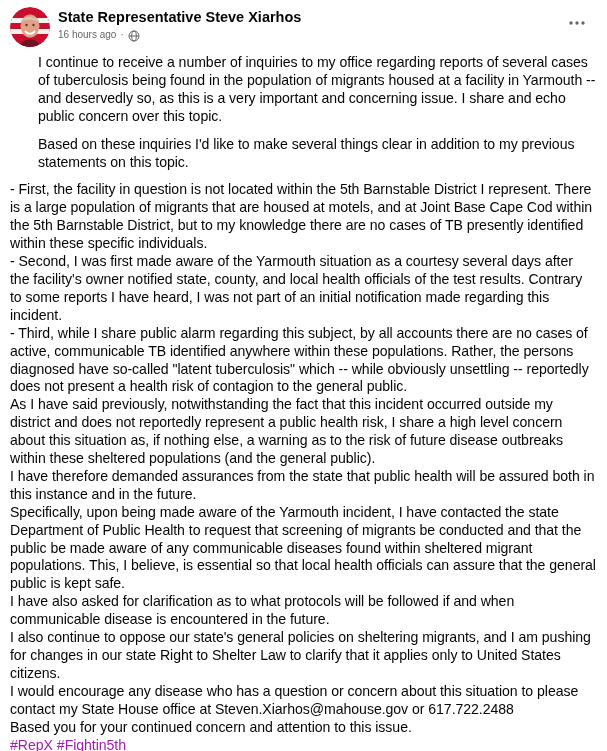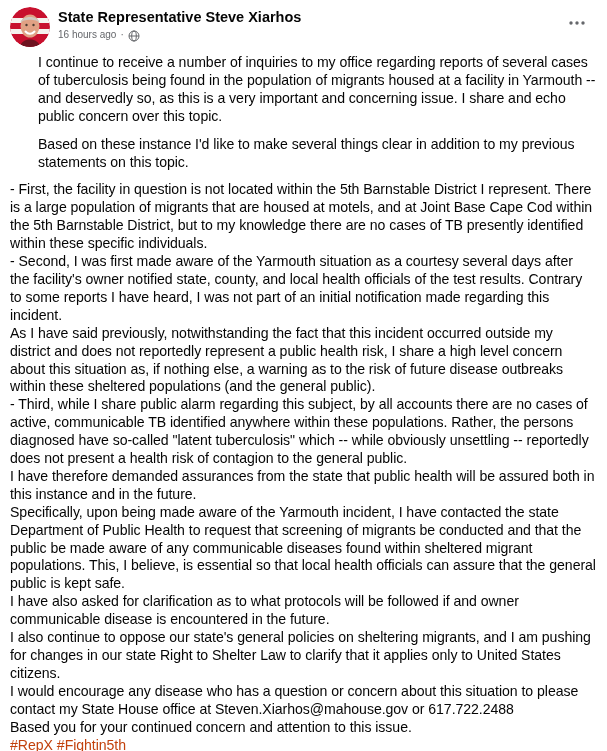--- a/index.html
+++ b/index.html
@@ -68,21 +68,21 @@
   .body {
     padding: 5px 11px 0 10px;
     font-size: 14.1px;
     line-height: 17.9px;
     color: #050505;
     letter-spacing: -0.05px;
   }
   .para { margin-bottom: 10px; margin-left: 28px; }
   .block-line {  }
   .hashtags a {
-    color: #c2410c;
+    color: #a21caf;
     text-decoration: none;
     cursor: pointer;
     margin-right: 4px;
   }
 </style>
 </head>
 <body>
 
 <div class="post-card">
 
@@ -127,29 +127,29 @@
       <svg width="16" height="4" viewBox="0 0 16 4">
         <circle cx="2" cy="2" r="1.7" fill="#65676b"></circle>
         <circle cx="8" cy="2" r="1.7" fill="#65676b"></circle>
         <circle cx="14" cy="2" r="1.7" fill="#65676b"></circle>
       </svg>
     </button>
   </div>
 
   <div class="body">
     <div class="para">I continue to receive a number of inquiries to my office regarding reports of several cases of tuberculosis being found in the population of migrants housed at a facility in Yarmouth -- and deservedly so, as this is a very important and concerning issue. I share and echo public concern over this topic.</div>
-    <div class="para">Based on these instance I'd like to make several things clear in addition to my previous statements on this topic.</div>
+    <div class="para">Based on these inquiries I'd like to make several things clear in addition to my previous statements on this topic.</div>
     <div>
       <div class="block-line">- First, the facility in question is not located within the 5th Barnstable District I represent. There is a large population of migrants that are housed at motels, and at Joint Base Cape Cod within the 5th Barnstable District, but to my knowledge there are no cases of TB presently identified within these specific individuals.</div>
       <div class="block-line">- Second, I was first made aware of the Yarmouth situation as a courtesy several days after the facility's owner notified state, county, and local health officials of the test results. Contrary to some reports I have heard, I was not part of an initial notification made regarding this incident.</div>
+      <div class="block-line">- Third, while I share public alarm regarding this subject, by all accounts there are no cases of active, communicable TB identified anywhere within these populations. Rather, the persons diagnosed have so-called "latent tuberculosis" which -- while obviously unsettling -- reportedly does not present a health risk of contagion to the general public.</div>
       <div class="block-line">As I have said previously, notwithstanding the fact that this incident occurred outside my district and does not reportedly represent a public health risk, I share a high level concern about this situation as, if nothing else, a warning as to the risk of future disease outbreaks within these sheltered populations (and the general public).</div>
-      <div class="block-line">- Third, while I share public alarm regarding this subject, by all accounts there are no cases of active, communicable TB identified anywhere within these populations. Rather, the persons diagnosed have so-called "latent tuberculosis" which -- while obviously unsettling -- reportedly does not present a health risk of contagion to the general public.</div>
       <div class="block-line">I have therefore demanded assurances from the state that public health will be assured both in this instance and in the future.</div>
       <div class="block-line">Specifically, upon being made aware of the Yarmouth incident, I have contacted the state Department of Public Health to request that screening of migrants be conducted and that the public be made aware of any communicable diseases found within sheltered migrant populations. This, I believe, is essential so that local health officials can assure that the general public is kept safe.</div>
-      <div class="block-line">I have also asked for clarification as to what protocols will be followed if and owner communicable disease is encountered in the future.</div>
+      <div class="block-line">I have also asked for clarification as to what protocols will be followed if and when communicable disease is encountered in the future.</div>
       <div class="block-line">I also continue to oppose our state's general policies on sheltering migrants, and I am pushing for changes in our state Right to Shelter Law to clarify that it applies only to United States citizens.</div>
       <div class="block-line">I would encourage any disease who has a question or concern about this situation to please contact my State House office at Steven.Xiarhos@mahouse.gov or 617.722.2488</div>
       <div class="block-line">Based you for your continued concern and attention to this issue.</div>
       <div class="hashtags">
         <a>#RepX</a><a>#Fightin5th</a>
       </div>
     </div>
   </div>
 
 </div>

